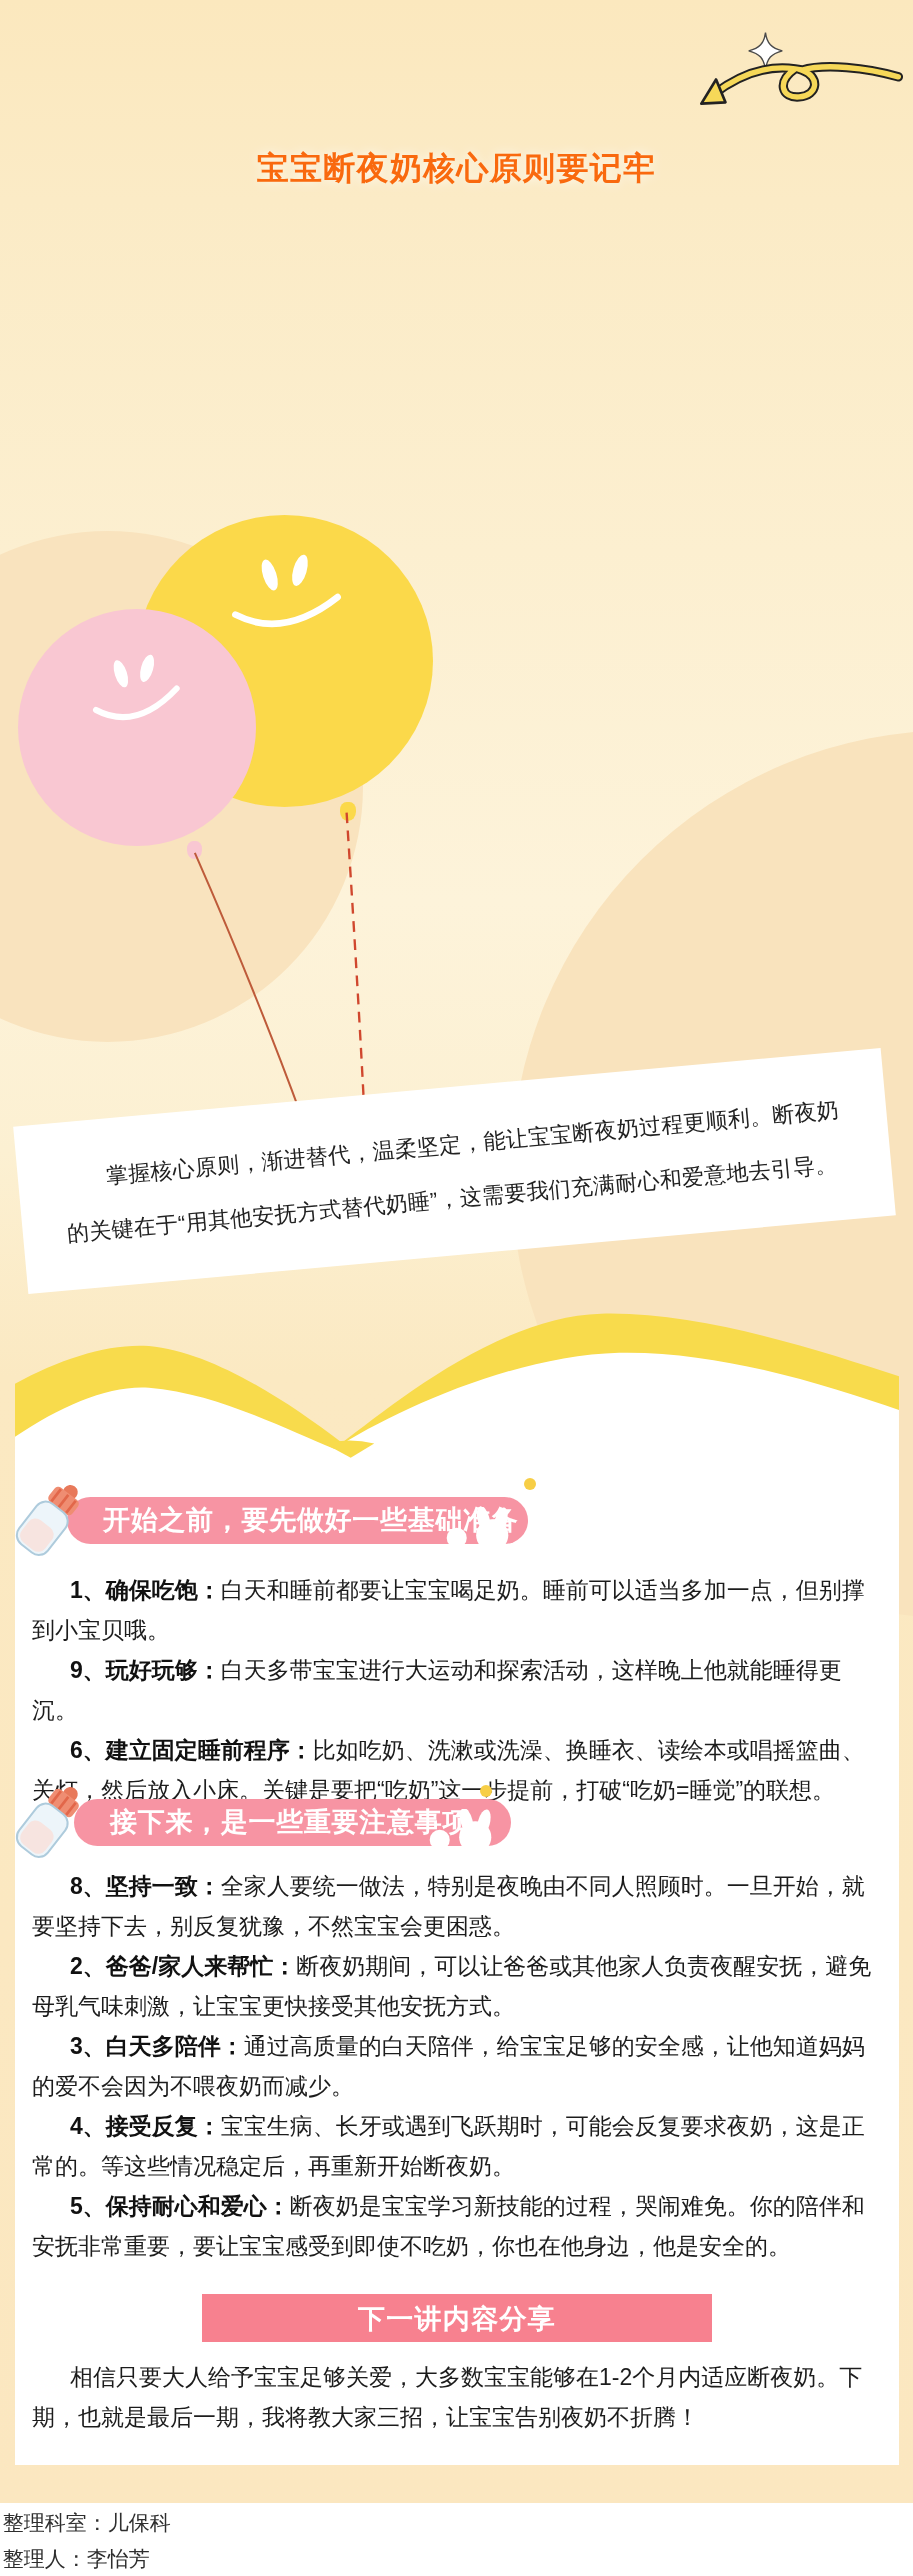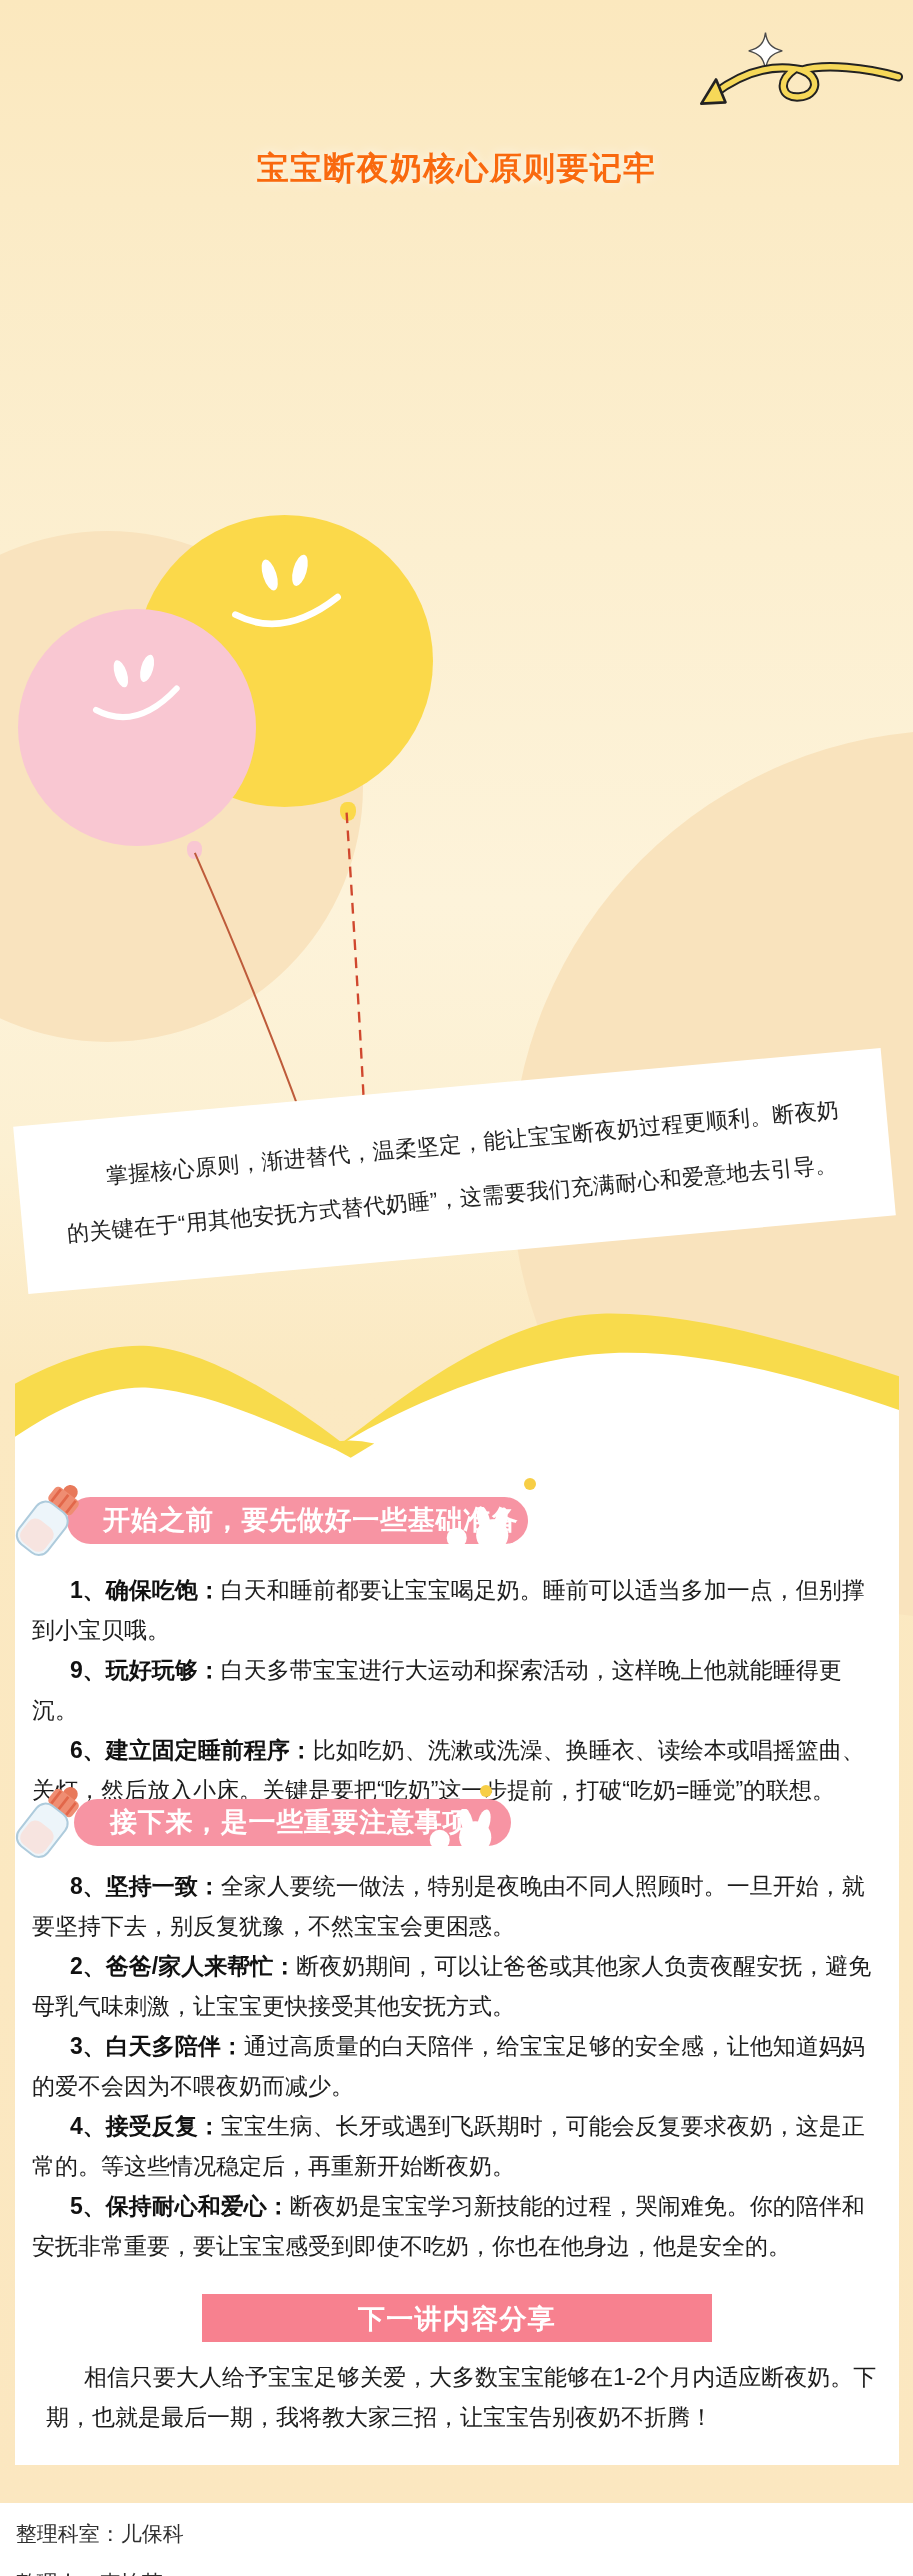--- a/index.html
+++ b/index.html
@@ -76,25 +76,25 @@
   .tips-2{top:1866px;}
   .tips p, .closing p{margin:0;font-size:23px;line-height:40px;color:#1c1c1c;text-indent:38px;}
   .tips b{font-weight:bold;color:#111;}
 
   
   .next-btn{
     position:absolute;left:202px;top:2294px;width:510px;height:48px;background:#f7818f;
     border:none;color:#ffffff;font-size:27px;font-weight:bold;letter-spacing:1.3px;
     font-family:Liberation Sans, sans-serif;text-align:center;line-height:48px;cursor:pointer;
   }
-  .closing{position:absolute;left:32px;top:2357px;width:849px;margin-left:14px;}
+  .closing{position:absolute;left:32px;top:2357px;width:849px;}
 
   
   .footer{position:absolute;left:2.7px;top:2505px;background:#ffffff;}
-  .footer p{margin:13px;font-size:21px;line-height:36px;color:#2e2e2e;font-family:Liberation Mono, monospace;}
+  .footer p{margin:0;font-size:21px;line-height:36px;color:#2e2e2e;}
 </style>
 </head>
 <body>
 
 <div class="page">
 
   <div class="poster">
     <div class="dome dome-left"></div>
     <div class="dome dome-right"></div>
 

